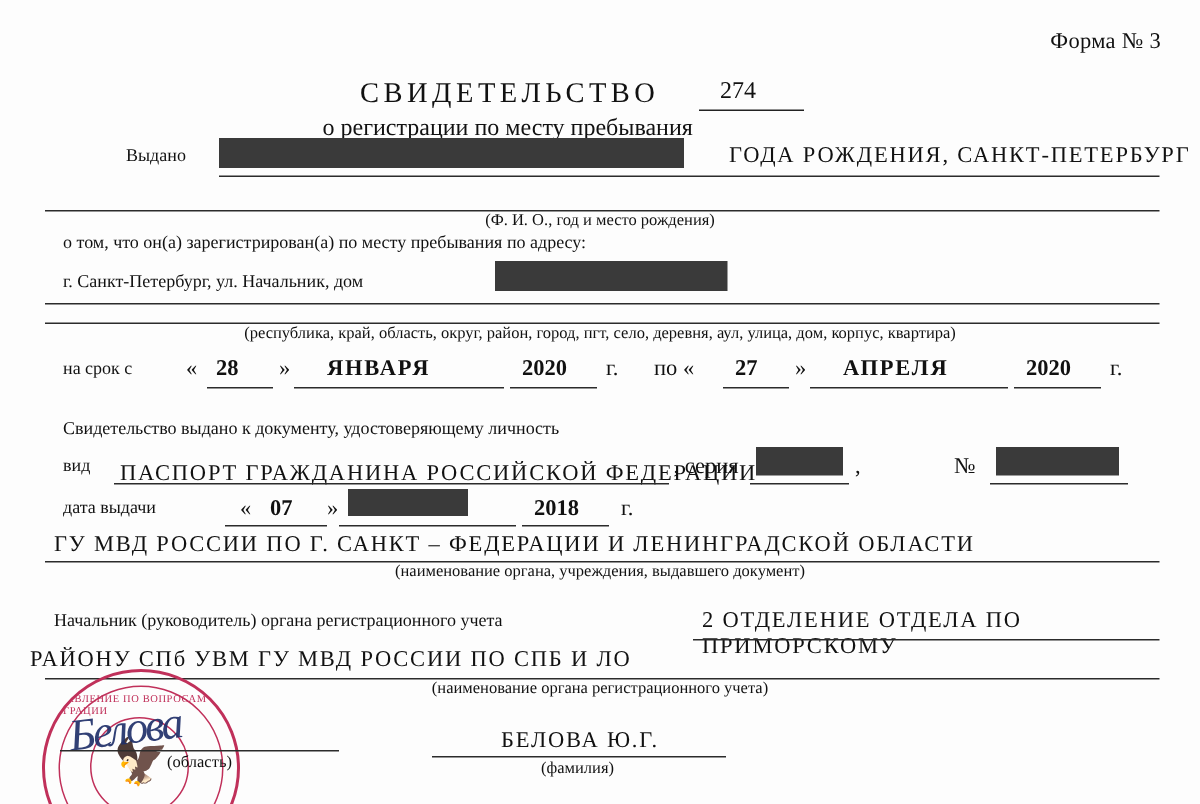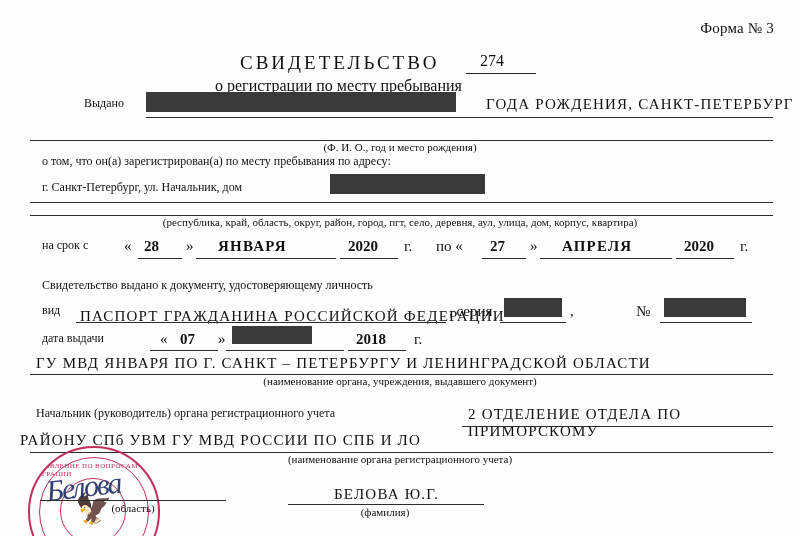--- a/index.html
+++ b/index.html
@@ -213,21 +213,21 @@
   <div class="val" style="top:331px; left:160px;">«</div>
   <div class="val-b" style="top:331px; left:180px;">07</div>
   <div class="val" style="top:331px; left:218px;">»</div>
   <div class="redact" style="left:232px; top:326px; width:80px; height:18px;"></div>
   <div class="val-b" style="top:331px; left:356px;">2018</div>
   <div class="val" style="top:331px; left:414px;">г.</div>
   <div class="rule" style="left:150px; top:350px; width:68px;"></div>
   <div class="rule" style="left:226px; top:350px; width:118px;"></div>
   <div class="rule" style="left:348px; top:350px; width:58px;"></div>
 
-  <div class="val spaced" style="top:355px; left:36px;">ГУ  МВД  ЯНВАРЯ  ПО  Г. САНКТ – ПЕТЕРБУРГУ  И  ЛЕНИНГРАДСКОЙ ОБЛАСТИ</div>
+  <div class="val spaced" style="top:355px; left:36px;">ГУ  МВД  РОССИИ  ПО  Г. САНКТ – ФЕДЕРАЦИИ  И  ЛЕНИНГРАДСКОЙ ОБЛАСТИ</div>
   <div class="rule" style="left:30px; top:374px; width:743px;"></div>
   <div class="caption" style="top:375px; left:200px; width:400px;">(наименование органа, учреждения, выдавшего документ)</div>
 
   <div class="row-label" style="top:406px; left:36px;">Начальник (руководитель) органа регистрационного учета</div>
   <div class="val spaced" style="top:406px; left:468px;">2 ОТДЕЛЕНИЕ ОТДЕЛА  ПО ПРИМОРСКОМУ</div>
   <div class="rule" style="left:462px; top:426px; width:311px;"></div>
   <div class="val spaced" style="top:432px; left:20px;">РАЙОНУ СПб УВМ  ГУ  МВД  РОССИИ  ПО СПБ  И  ЛО</div>
   <div class="rule" style="left:30px; top:452px; width:743px;"></div>
   <div class="caption" style="top:453px; left:230px; width:340px;">(наименование органа регистрационного учета)</div>
 

